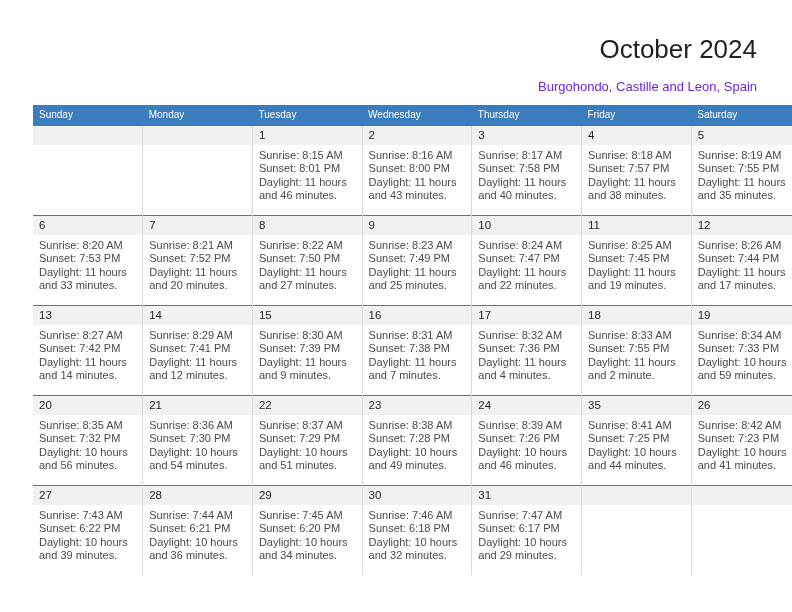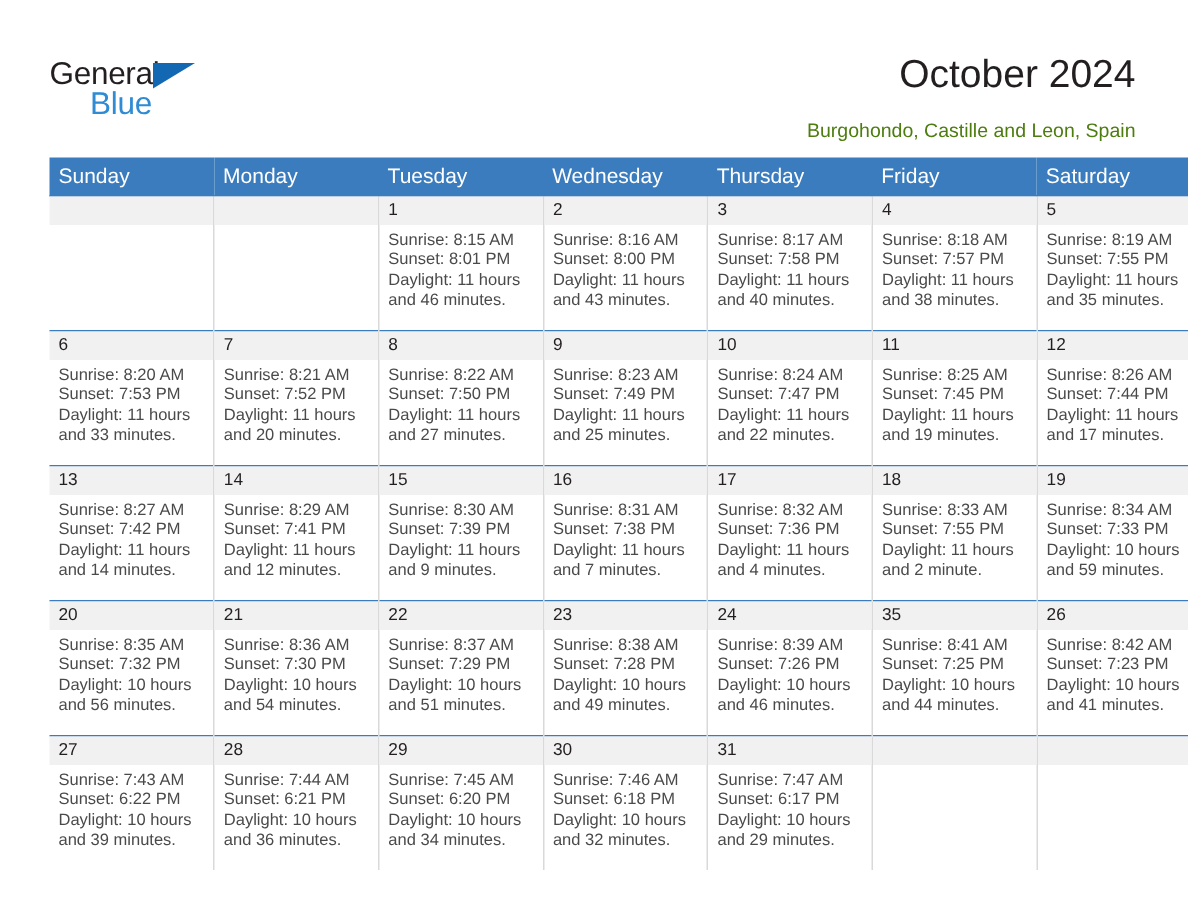--- a/index.html
+++ b/index.html
@@ -71,38 +71,38 @@
     color: #231f20;
     text-align: right;
     white-space: nowrap;
     margin-left: 16px;
   }
   .subtitle {
     position: absolute;
     right: 35px;
     top: 79px;
     font-size: 13px;
-    color: #4d7c0f;
+    color: #6d28d9;
     text-align: right;
     white-space: nowrap;
   }
 
   
   .calendar {
     position: absolute;
     left: 33px;
     top: 105px;
     width: 726px;
     border-collapse: collapse;
     table-layout: fixed;
   }
   .calendar th {
     background: #3a7cbe;
     color: #ffffff;
-    font-size: 14px;
+    font-size: 10px;
     font-weight: normal;
     text-align: left;
     padding: 4px 0 5px 6px;
     width: 103.71px;
     border: none;
   }
   .calendar td {
     vertical-align: top;
     padding: 0;
     border-left: 1px solid #d9d9d9;
@@ -138,25 +138,20 @@
     white-space: nowrap;
   }
 </style>
 </head>
 <body>
 
 <div class="page">
 
   <div class="header">
 
-    <div class="logo">
-      <span class="logo-general">General</span>
-      <span class="logo-tri"></span>
-      <span class="logo-blue">Blue</span>
-    </div>
 
     <div class="title">October 2024</div>
     <div class="subtitle">Burgohondo, Castille and Leon, Spain</div>
 
   </div>
 
   <table class="calendar">
     <thead>
       <tr>
         <th>Sunday</th>

